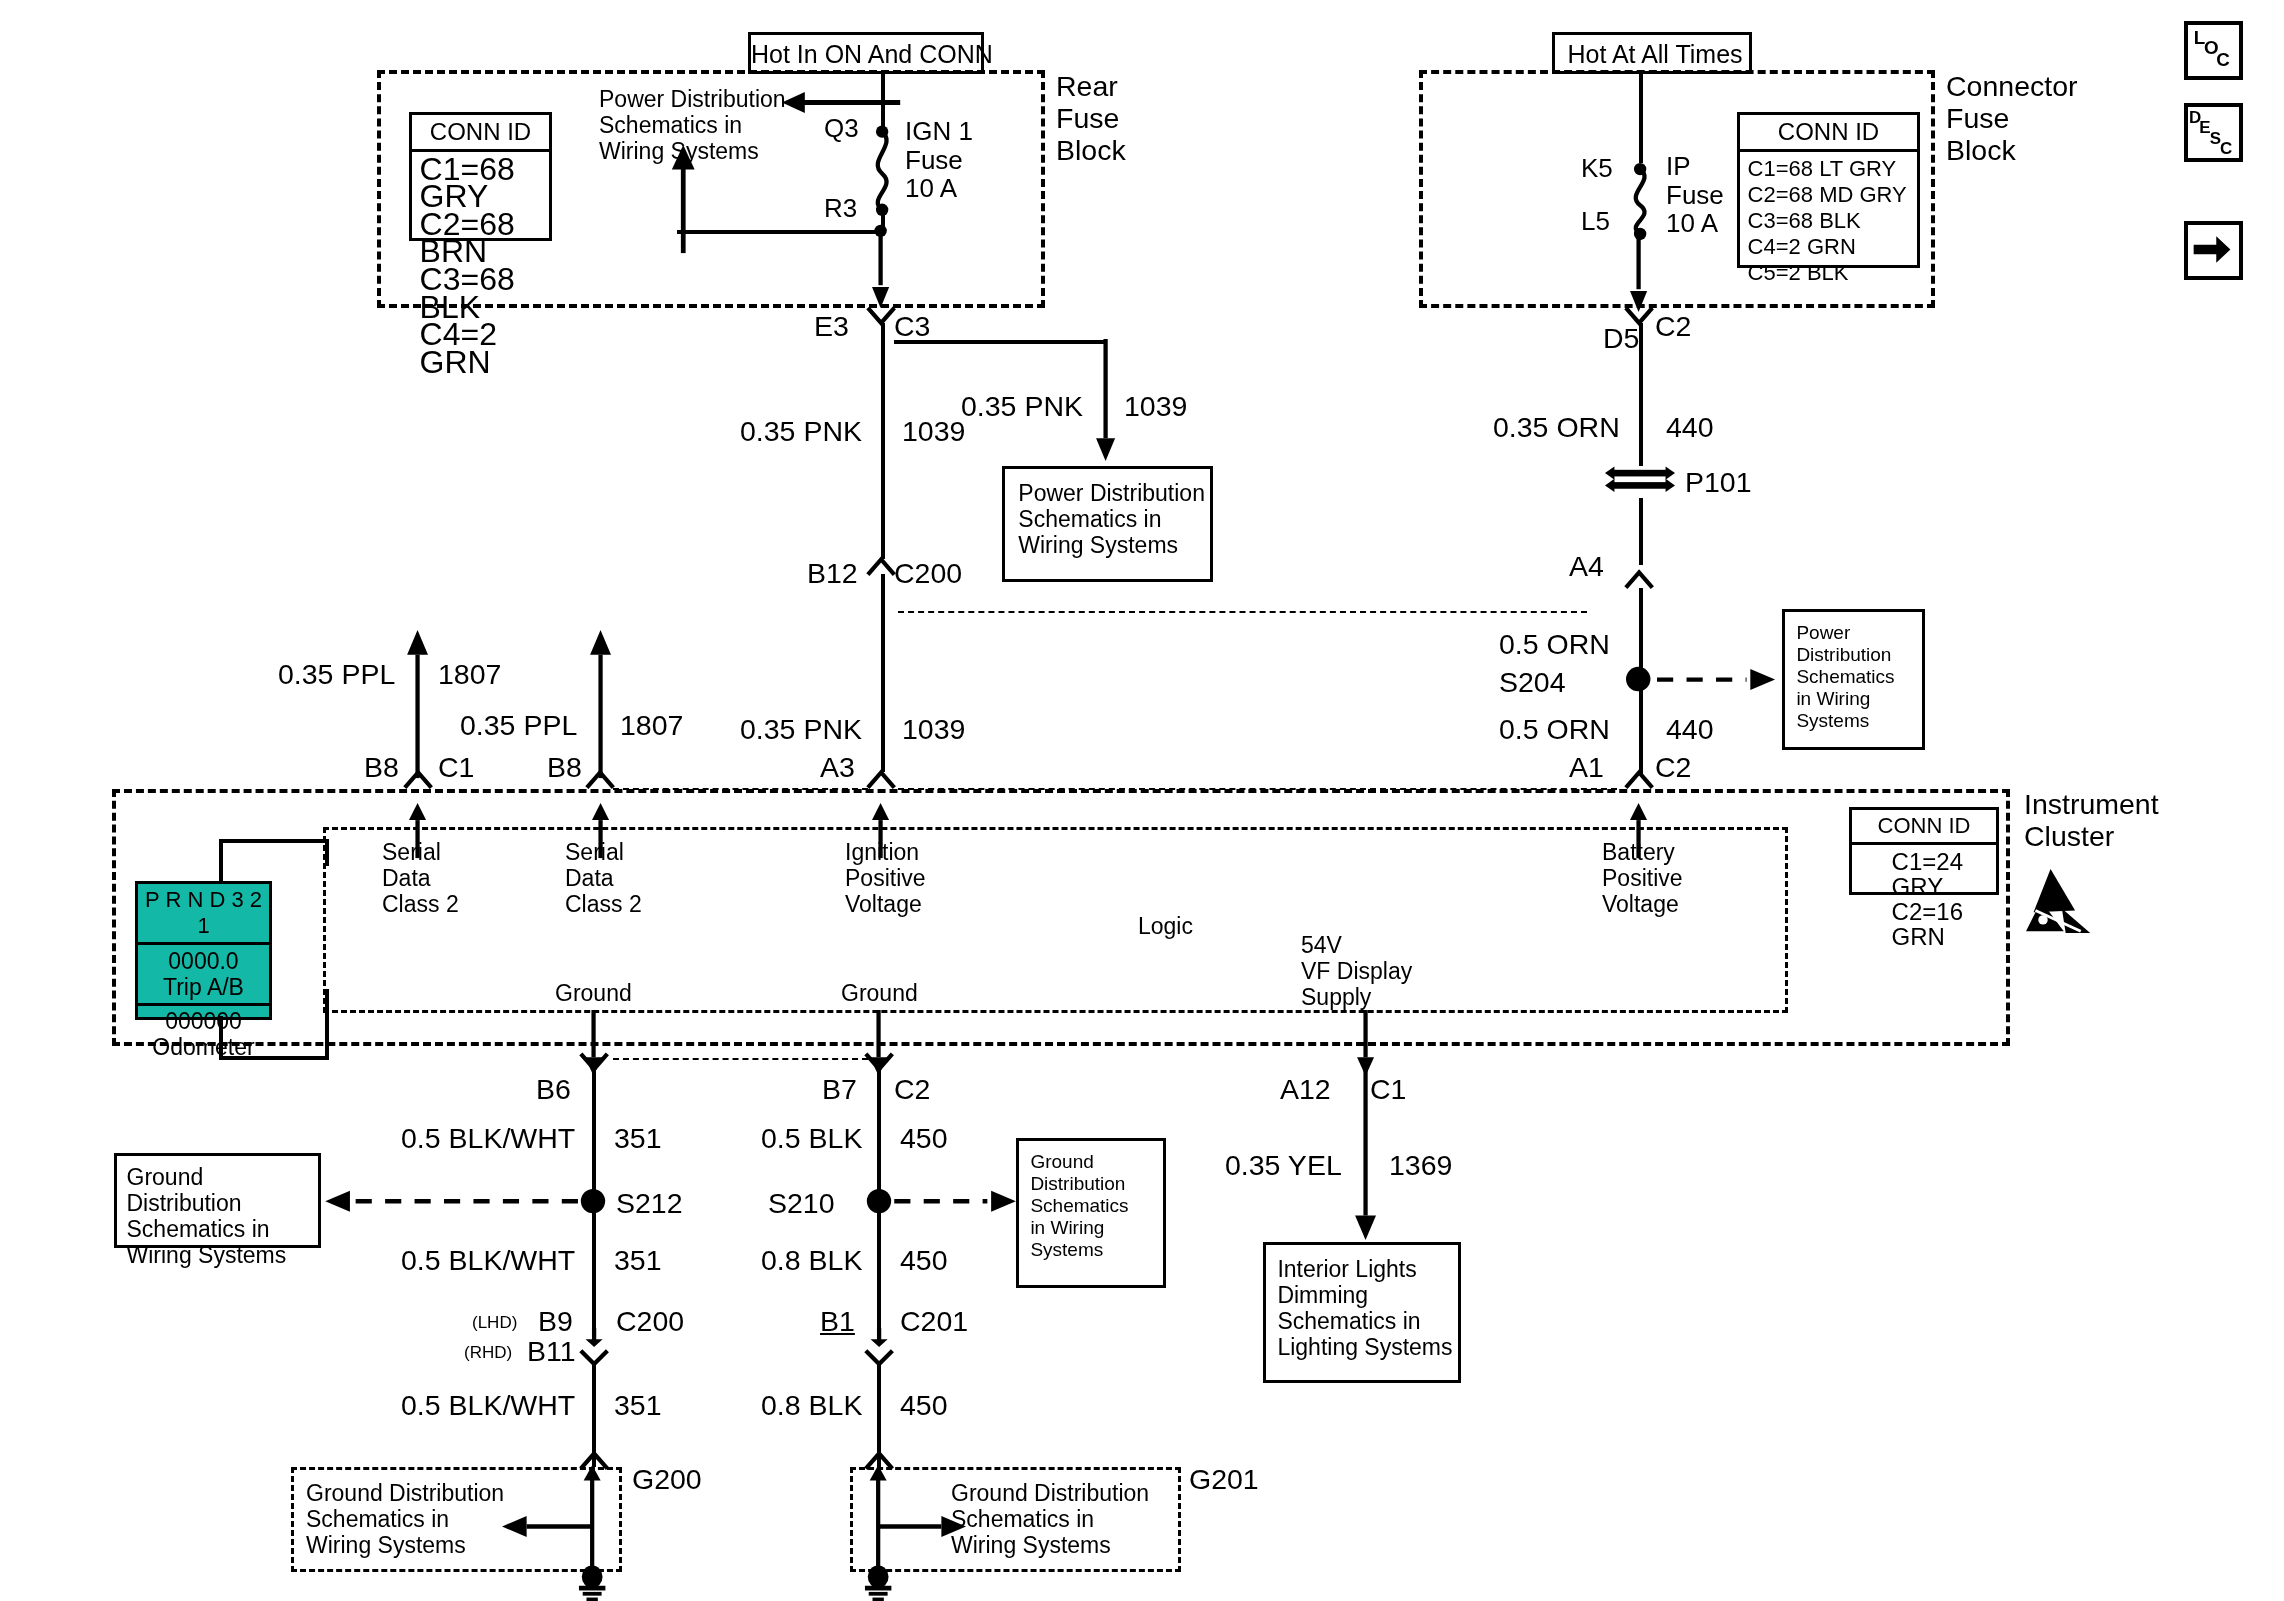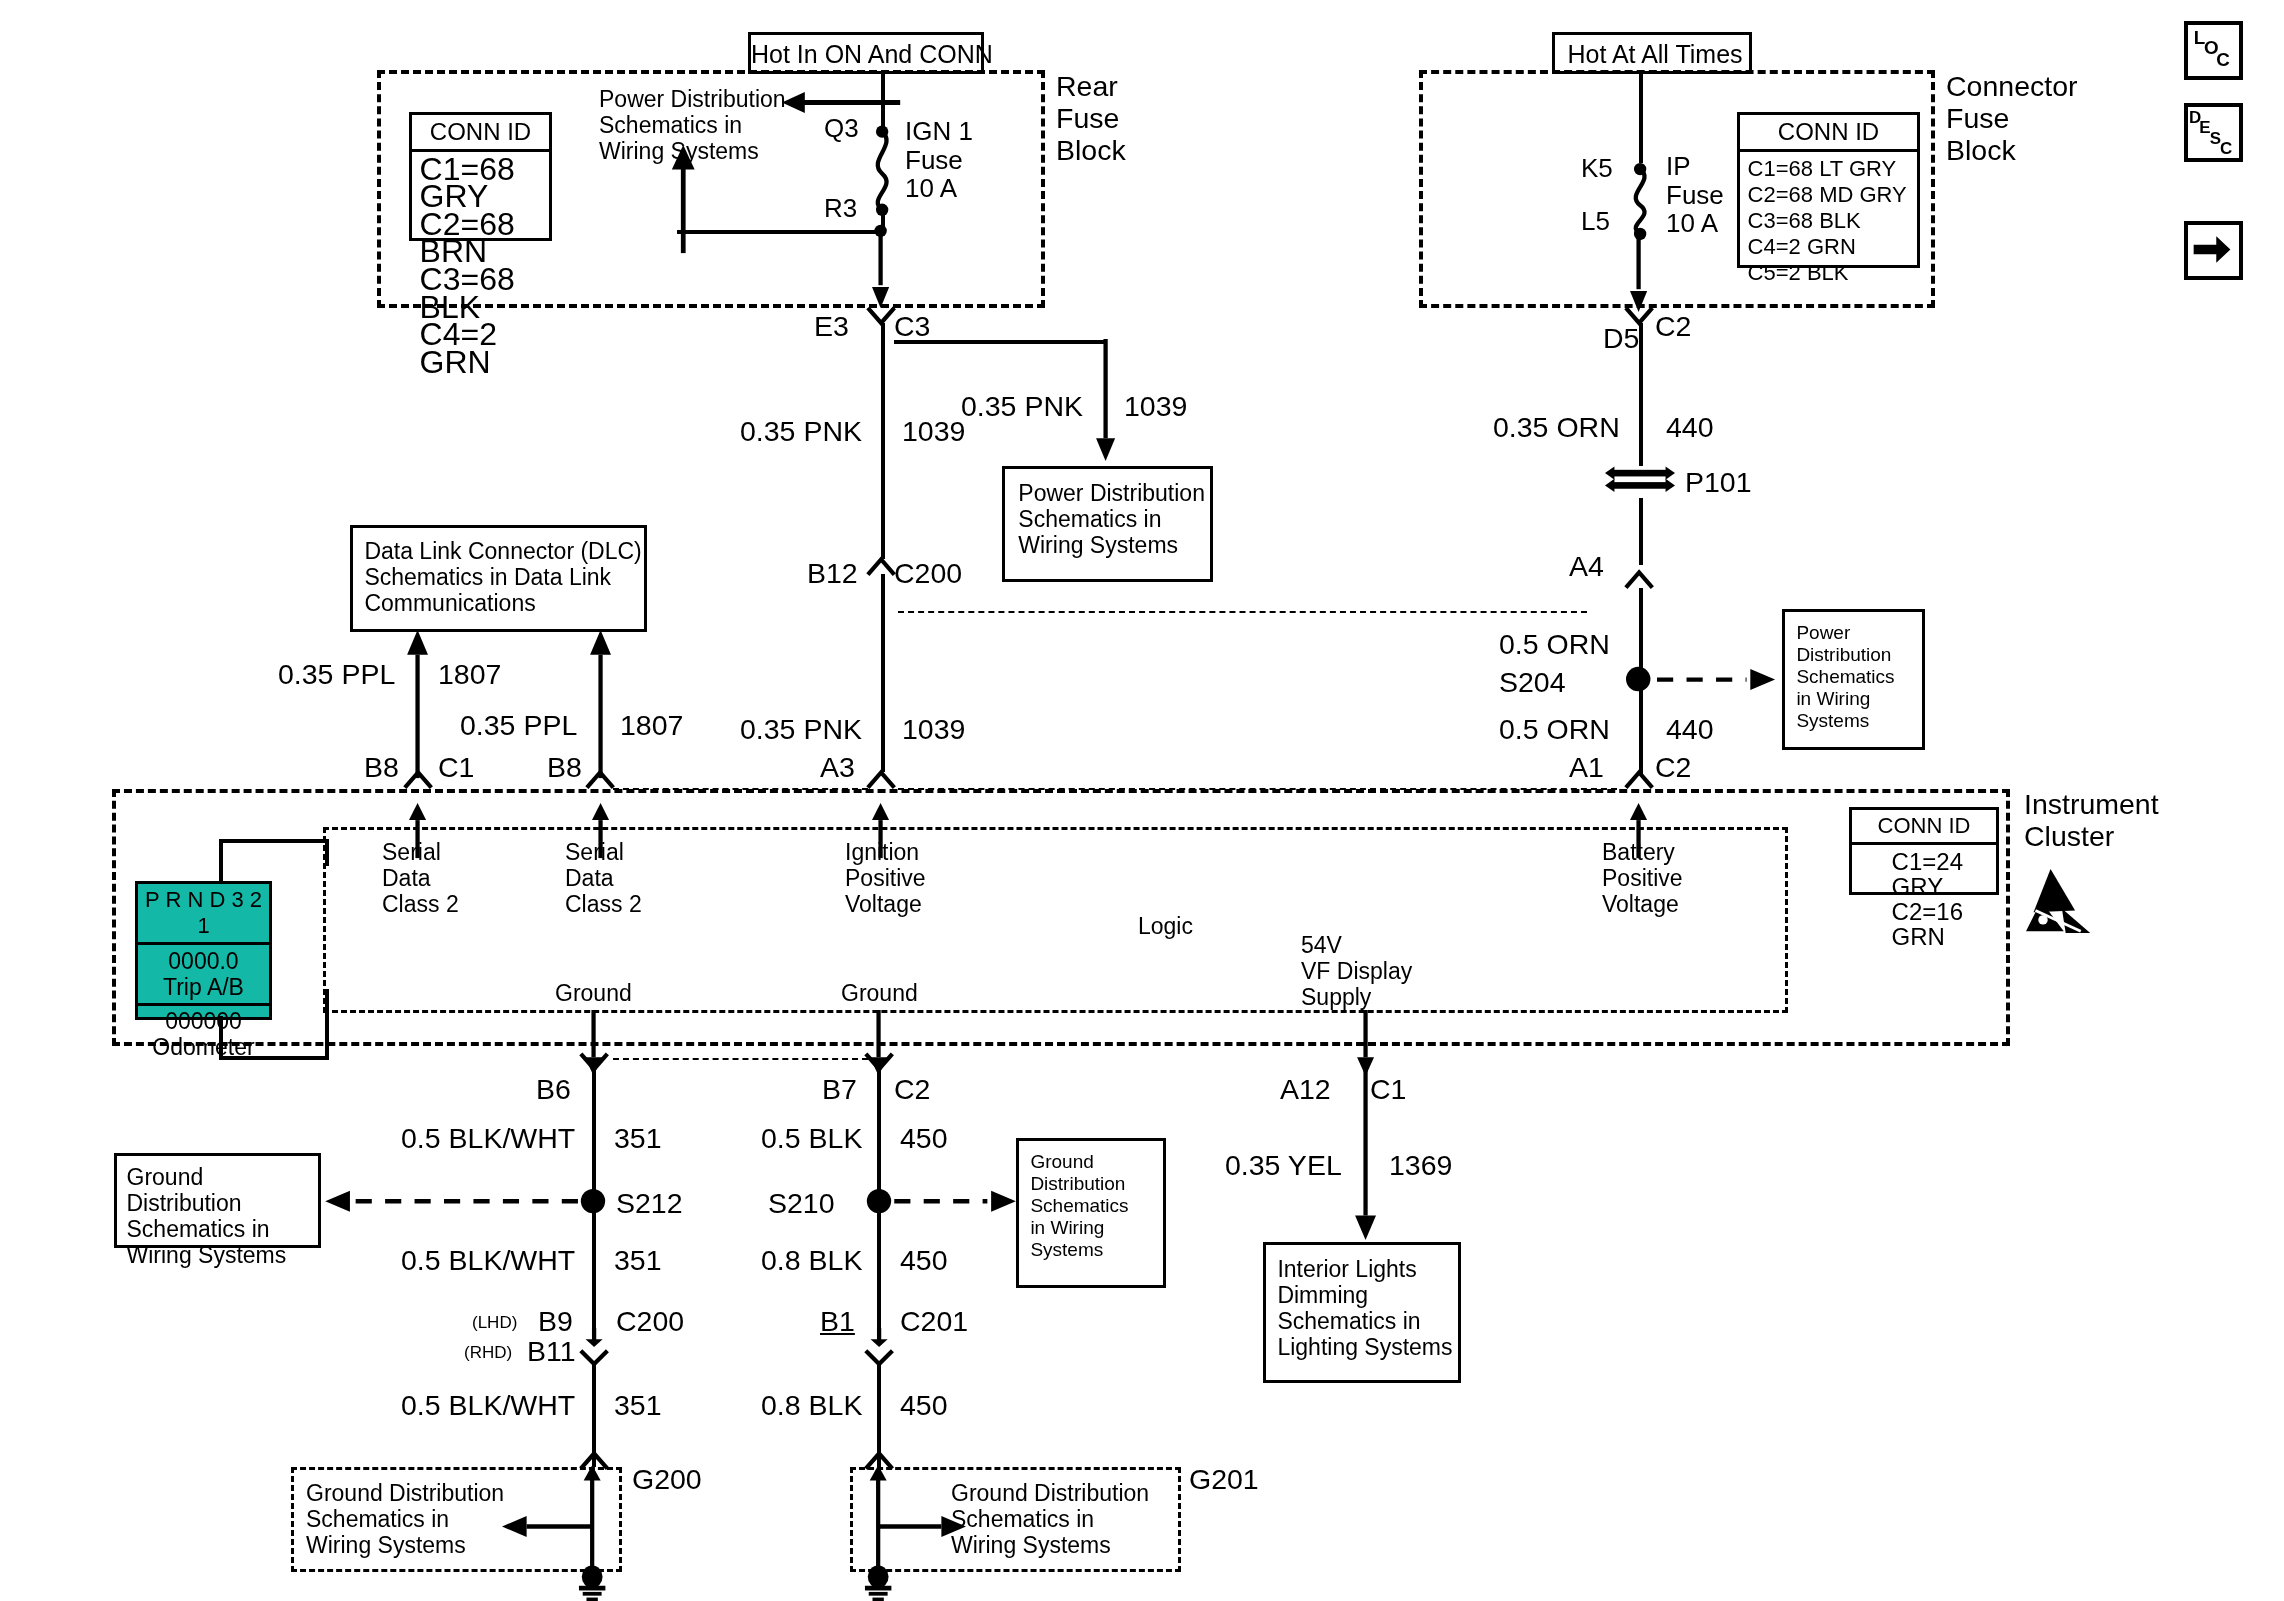--- a/index.html
+++ b/index.html
@@ -234,25 +234,20 @@
   </div>
 
   <div class="t big" style="left:1499px;top:713px;">0.5 ORN</div>
   <div class="t big" style="left:1666px;top:713px;">440</div>
   <div class="t big" style="left:1569px;top:751px;">A1</div>
   <div class="t big" style="left:1655px;top:751px;">C2</div>
   <svg class="abs" style="left:1618px;top:763px;" width="46" height="34" viewBox="0 0 48 36">
     <path d="M8 26 l14 -16 l14 16" stroke="#000" stroke-width="4.5" fill="none"></path>
   </svg>
 
-  <div class="box" style="left:350px;top:525px;width:297px;height:107px;">
-    <div class="t sm" style="left:11.4px;top:9.5px;white-space:pre-line;">Data Link Connector (DLC)
-Schematics in Data Link
-Communications</div>
-  </div>
 
   <svg class="abs" style="left:406px;top:630px;" width="25" height="150" viewBox="0 0 26 158">
     <line x1="12" y1="156" x2="12" y2="26" stroke="#000" stroke-width="4.5"></line>
     <path d="M12 0 l-11 26 h22 z" fill="#000"></path>
   </svg>
   <div class="t big" style="left:278px;top:658px;">0.35 PPL</div>
   <div class="t big" style="left:438px;top:658px;">1807</div>
   <div class="t big" style="left:364px;top:751px;">B8</div>
   <div class="t big" style="left:438px;top:751px;">C1</div>
   <svg class="abs" style="left:397px;top:763px;" width="46" height="34" viewBox="0 0 48 36">

